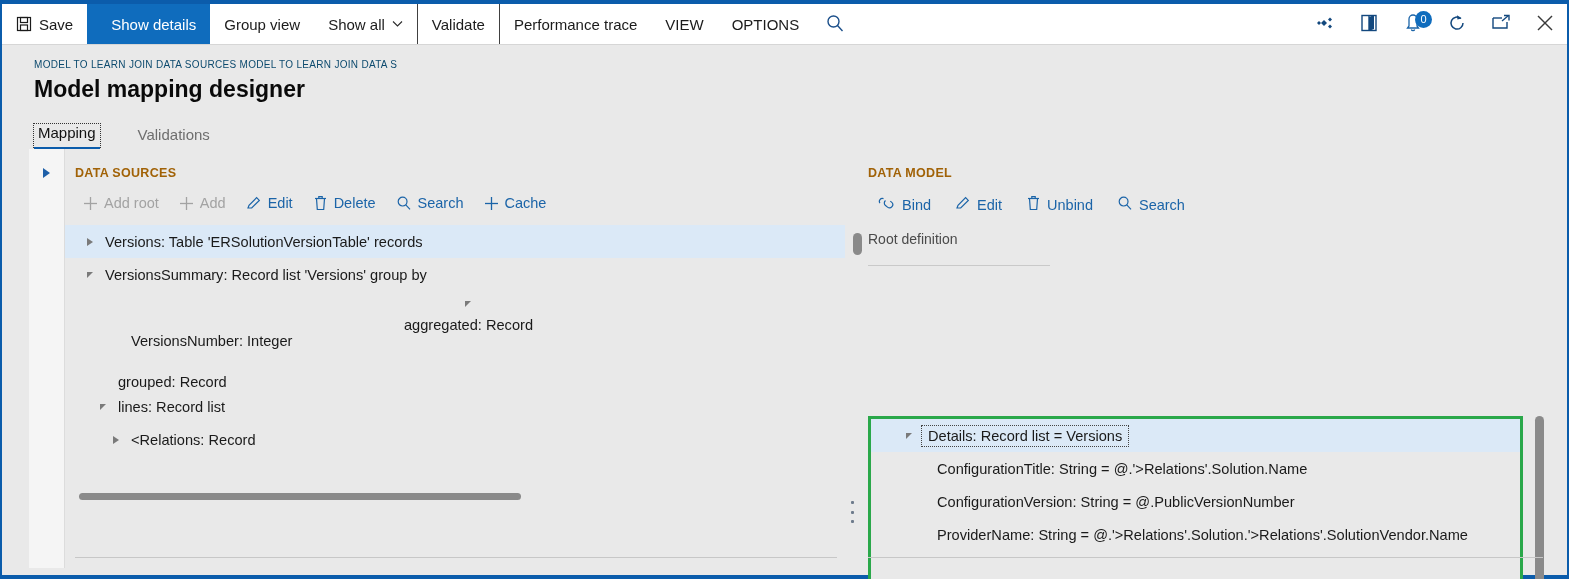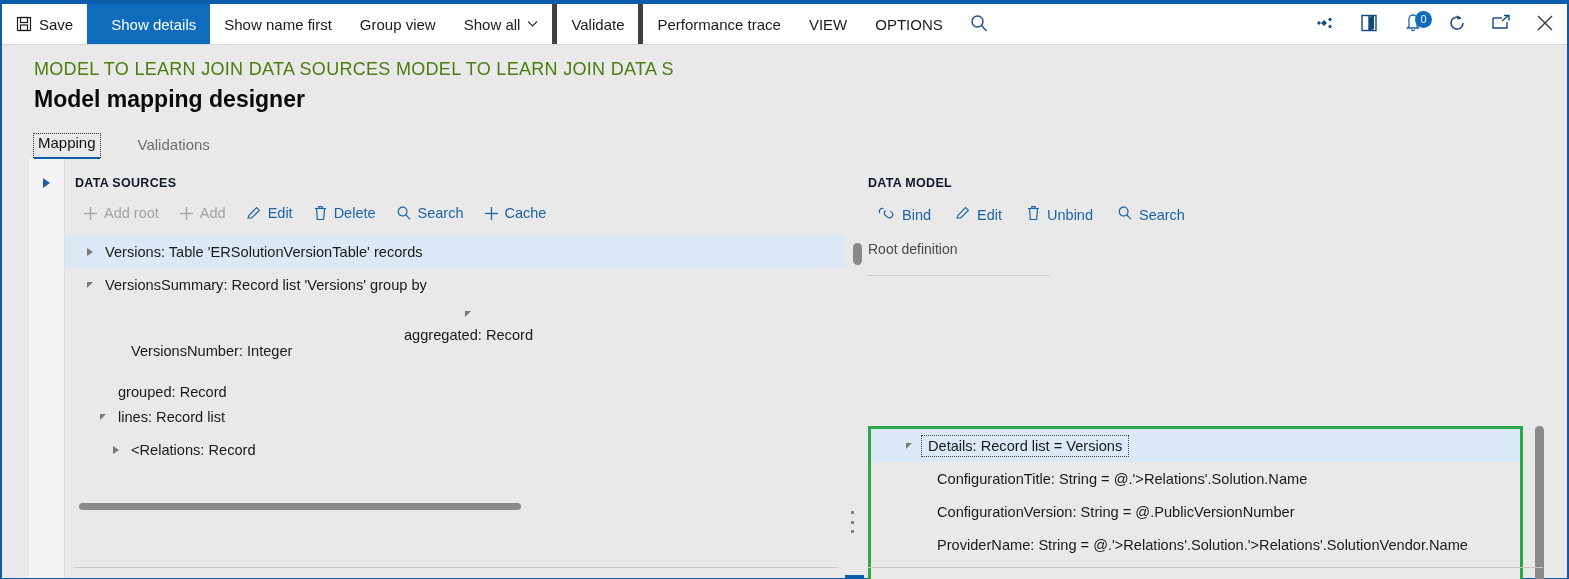--- a/index.html
+++ b/index.html
@@ -38,21 +38,21 @@
     display: flex; align-items: center; gap: 7px;
     padding: 0 14px;
     font-size: 15px;
     color: #1b1b1b;
     white-space: nowrap;
     cursor: default;
   }
   .cmd.active {
     background: #0f6cbd; color: #ffffff; padding-left: 24px;
   }
-  .cmd.sep-left { border-left: 5px solid #404040; }
+  .cmd.sep-left { border-left: 1px solid #404040; }
   .cmd-icon { display: inline-flex; align-items: center; justify-content: center; }
   .cmd-icon svg { display: block; }
   .spacer { flex: 1 1 auto; }
   .icon-btn {
     width: 44px; display: flex; align-items: center; justify-content: center;
     position: relative; cursor: default;
   }
   .badge {
     position: absolute;
     top: 7px; left: 24px;
@@ -61,23 +61,23 @@
     font-size: 11px; line-height: 17px; text-align: center;
     font-family: "Liberation Sans", sans-serif;
   }
   
   .page {
     padding: 0;
     background: #e9e9e9;
   }
   .breadcrumb {
     padding: 14px 0 0 32px;
-    font-size: 18px;
+    font-size: 10px;
     letter-spacing: .3px;
-    color: #4d7c0f;
+    color: #0c4a6e;
   }
   .page-title {
     padding: 6px 0 0 32px;
     font-size: 23px;
     font-weight: bold;
     color: #0a0a0a;
   }
   
   .tabs {
     display: flex; align-items: flex-end;
@@ -117,21 +117,21 @@
     border-top: 5px solid transparent;
     border-bottom: 5px solid transparent;
     cursor: default;
   }
   .left-pane {
     position: absolute; left: 63px; top: 0; width: 780px; bottom: 0;
     background: #e9e9e9;
   }
   .section-label {
     font-size: 12.5px; font-weight: bold; letter-spacing: .3px;
-    color: #0f172a;
+    color: #a16207;
     padding: 17px 0 0 10px;
   }
   .ds-toolbar {
     display: flex; align-items: center; gap: 0;
     padding: 12px 0 0 8px;
   }
   .ds-btn {
     display: flex; align-items: center; gap: 6px;
     font-size: 14.5px; color: #1b64a8;
     padding: 3px 10px;
@@ -261,23 +261,20 @@
           <rect x="4.5" y="9" width="7" height="5.5" fill="none" stroke="#1b1b1b" stroke-width="1.2"></rect>
         </svg>
       </span>
       <span>Save</span>
     </div>
 
     <div class="cmd active">
       <span>Show details</span>
     </div>
 
-    <div class="cmd">
-      <span>Show name first</span>
-    </div>
 
     <div class="cmd">
       <span>Group view</span>
     </div>
 
     <div class="cmd">
       <span>Show all</span>
       <span class="cmd-icon">
         <svg width="11" height="8" viewBox="0 0 11 8">
           <path d="M1 1.5 L5.5 6 L10 1.5" fill="none" stroke="#2b2b2b" stroke-width="1.1"></path>

